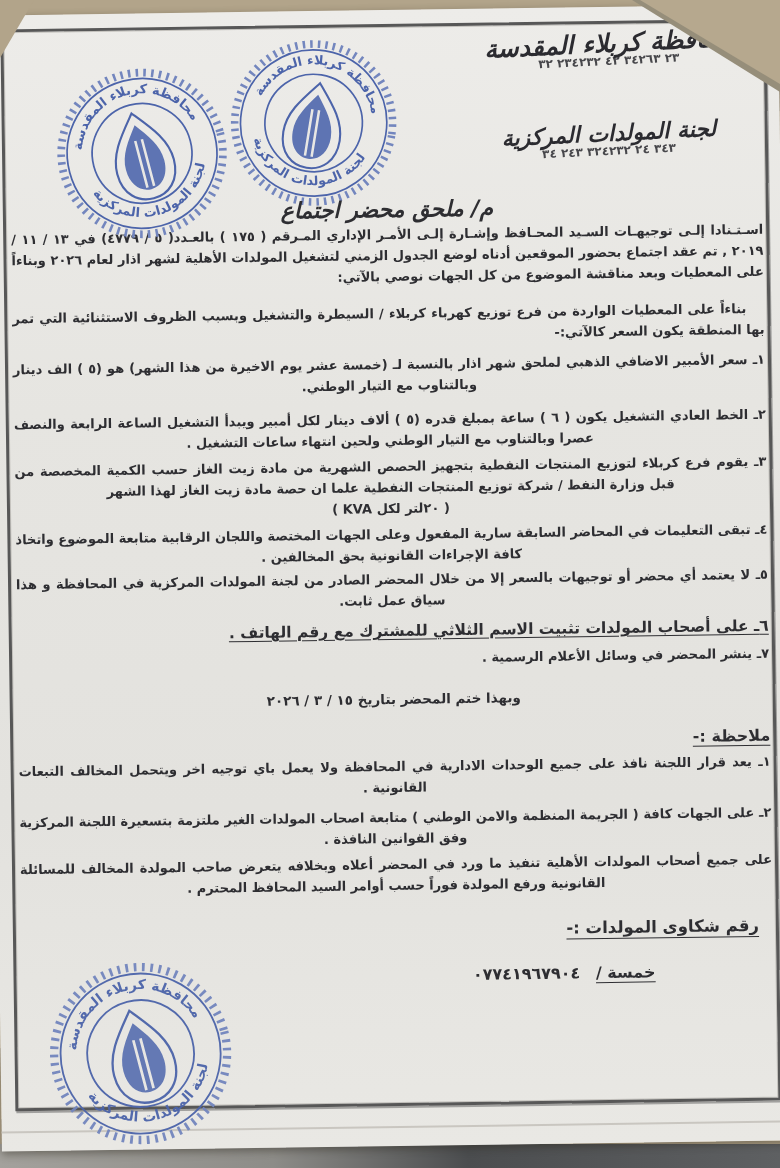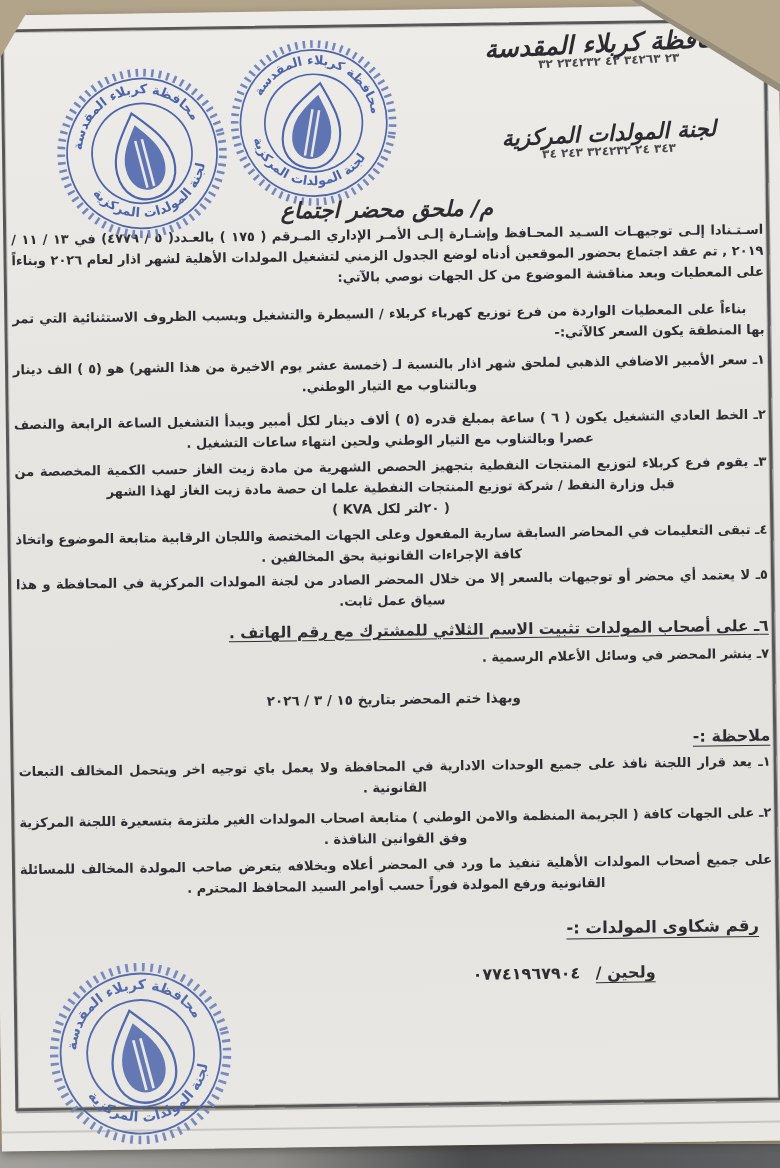--- a/index.html
+++ b/index.html
@@ -183,21 +183,21 @@
 
       <p class="sealed">وبهذا ختم المحضر بتاريخ  ١٥ / ٣ / ٢٠٢٦</p>
 
       <p class="note-heading"><span class="u">ملاحظة :-</span></p>
       <p class="jp multi note-1">١ـ يعد قرار اللجنة نافذ على جميع الوحدات الادارية في المحافظة ولا يعمل باي توجيه اخر ويتحمل المخالف التبعات القانونية .</p>
       <p class="jp multi note-2">٢ـ على الجهات كافة ( الجريمة المنظمة والامن الوطني ) متابعة اصحاب المولدات الغير ملتزمة بتسعيرة اللجنة المركزية وفق القوانين النافذة .</p>
       <p class="jp multi note-closing">على جميع أصحاب المولدات الأهلية تنفيذ ما ورد في المحضر أعلاه وبخلافه يتعرض صاحب المولدة المخالف للمسائلة القانونية ورفع المولدة فوراً حسب أوامر السيد المحافظ المحترم .</p>
 
       <p class="complaints-heading"><span class="u">رقم شكاوى المولدات  :-</span></p>
       <p class="asia-line">
-        <span class="op">ولحين /</span>
+        <span class="op">خمسة /</span>
         <span class="phone">٠٧٧٤١٩٦٧٩٠٤</span>
       </p>
 
     </div>
 
     <div class="stamp-bottom">
       <svg viewBox="0 0 200 200">
         <defs>
           <path id="arcTop3" d="M 30,100 A 70,70 0 0 1 170,100"></path>
           <path id="arcBot3" d="M 26,100 A 74,74 0 0 0 174,100"></path>

